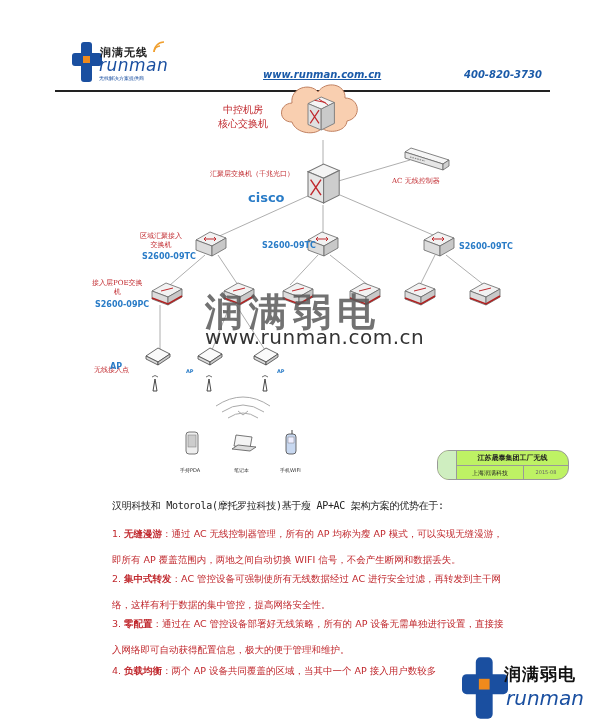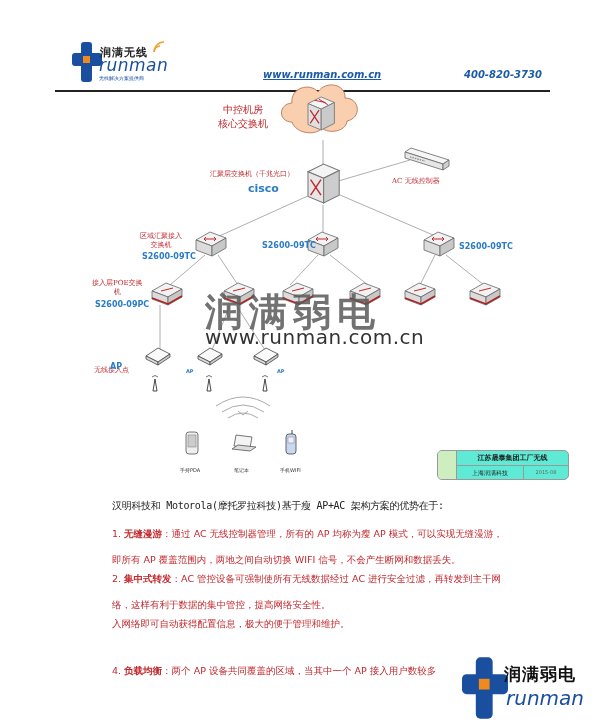--- a/index.html
+++ b/index.html
@@ -13,21 +13,21 @@
     .hdr-url { left:263px; top:69px; font-size:10px; font-weight:bold; font-style:italic; color:#1a5aa8; text-decoration:underline; }
     .hdr-phone { left:464px; top:69px; font-size:10px; font-weight:bold; font-style:italic; color:#1a5aa8; }
     .hdr-rule { left:55px; top:90px; width:495px; height:2px; background:#222; }
     
     .lbl-red { color:#c0282d; font-size:8px; font-family:"DejaVu Serif", serif; text-align:center; line-height:1.35; }
     .lbl-blue { color:#2a7cc7; font-size:8px; font-weight:bold; }
     .lbl-tiny { font-size:5px; color:#333; }
     .wm-cn { left:205px; top:287px; font-size:38px; font-weight:bold; color:#5a5a5a; letter-spacing:6px; opacity:0.85; }
     .wm-en { left:205px; top:325px; font-size:20px; color:#333; letter-spacing:0.5px; }
     
-    .tblock { left:437px; top:450px; width:130px; height:28px; border:1px solid #999; border-radius:5px; background:#5eead4; overflow:hidden; }
+    .tblock { left:437px; top:450px; width:130px; height:28px; border:1px solid #999; border-radius:12px; background:#bef264; overflow:hidden; }
     .tb-green { position:absolute; left:0; top:0; width:18px; height:28px; background:#cfeec0; border-right:1px solid #999; }
     .tb-title { position:absolute; left:19px; top:0; width:111px; height:14px; border-bottom:1px solid #999; font-size:7px; text-align:center; line-height:14px; font-weight:bold; color:#222; }
     .tb-co { position:absolute; left:19px; top:15px; width:66px; height:13px; border-right:1px solid #999; font-size:6px; text-align:center; line-height:13px; color:#222; }
     .tb-date { position:absolute; left:86px; top:15px; width:44px; height:13px; font-size:5px; text-align:center; line-height:13px; color:#666; }
     
     .intro { left:112px; top:499px; font-size:10px; color:#222; font-family:"DejaVu Sans Mono", monospace; letter-spacing:-0.3px; }
     .para { left:112px; width:450px; font-size:9.5px; color:#c0282d; line-height:26px; }
     .para b { font-weight:bold;margin-top:35px; }
     .p1 { top:521px; }
     .p2 { top:566px; }
@@ -164,21 +164,21 @@
     <line x1="6" y1="4" x2="6" y2="0" stroke="#444" stroke-width="1"></line>
     <rect x="2" y="7" width="6" height="6" fill="#eef" stroke="#666" stroke-width="0.4"></rect>
   </g>
 </svg>
 
 <div class="abs lbl-red" style="left:218px;top:103px;font-size:10px;font-weight:normal;">
   <div>中控机房</div>
   <div>核心交换机</div>
 </div>
 <div class="abs lbl-red" style="left:210px;top:170px;font-size:7px;">汇聚层交换机（千兆光口）</div>
-<div class="abs lbl-blue" style="left:248px;top:182px;font-size:11px;">cisco</div>
+<div class="abs lbl-blue" style="left:248px;top:190px;font-size:13px;">cisco</div>
 <div class="abs lbl-red" style="left:392px;top:177px;font-size:7px;">AC 无线控制器</div>
 
 <div class="abs lbl-red" style="left:140px;top:232px;font-size:7px;">
   <div>区域汇聚接入</div>
   <div>交换机</div>
 </div>
 <div class="abs lbl-blue" style="left:142px;top:252px;">S2600-09TC</div>
 <div class="abs lbl-blue" style="left:262px;top:241px;">S2600-09TC</div>
 <div class="abs lbl-blue" style="left:459px;top:242px;">S2600-09TC</div>
 
@@ -211,20 +211,21 @@
 
 <div class="abs para p1">
   <div><span>1.</span> <b>无缝漫游</b><span>：通过 AC 无线控制器管理，所有的 AP 均称为瘦 AP 模式，可以实现无缝漫游，</span></div>
   <div>即所有 AP 覆盖范围内，两地之间自动切换 WIFI 信号，不会产生断网和数据丢失。</div>
 </div>
 <div class="abs para p2">
   <div><span>2.</span> <b>集中式转发</b><span>：AC 管控设备可强制使所有无线数据经过 AC 进行安全过滤，再转发到主干网</span></div>
   <div>络，这样有利于数据的集中管控，提高网络安全性。</div>
 </div>
 <div class="abs para p3">
+  <div><span>3.</span> <b>零配置</b><span>：通过在 AC 管控设备部署好无线策略，所有的 AP 设备无需单独进行设置，直接接</span></div>
   <div>入网络即可自动获得配置信息，极大的便于管理和维护。</div>
 </div>
 <div class="abs para p4">
   <div><span>4.</span> <b>负载均衡</b><span>：两个 AP 设备共同覆盖的区域，当其中一个 AP 接入用户数较多</span></div>
 </div>
 
 <div class="abs flogo">
   <svg width="46" height="62" viewBox="0 0 30 40" style="position:absolute;left:0;top:2px">
     <rect x="9" y="0" width="11" height="40" rx="3" fill="#1a4fa0"></rect>
     <rect x="0" y="11" width="30" height="13" rx="3" fill="#1a4fa0"></rect>

